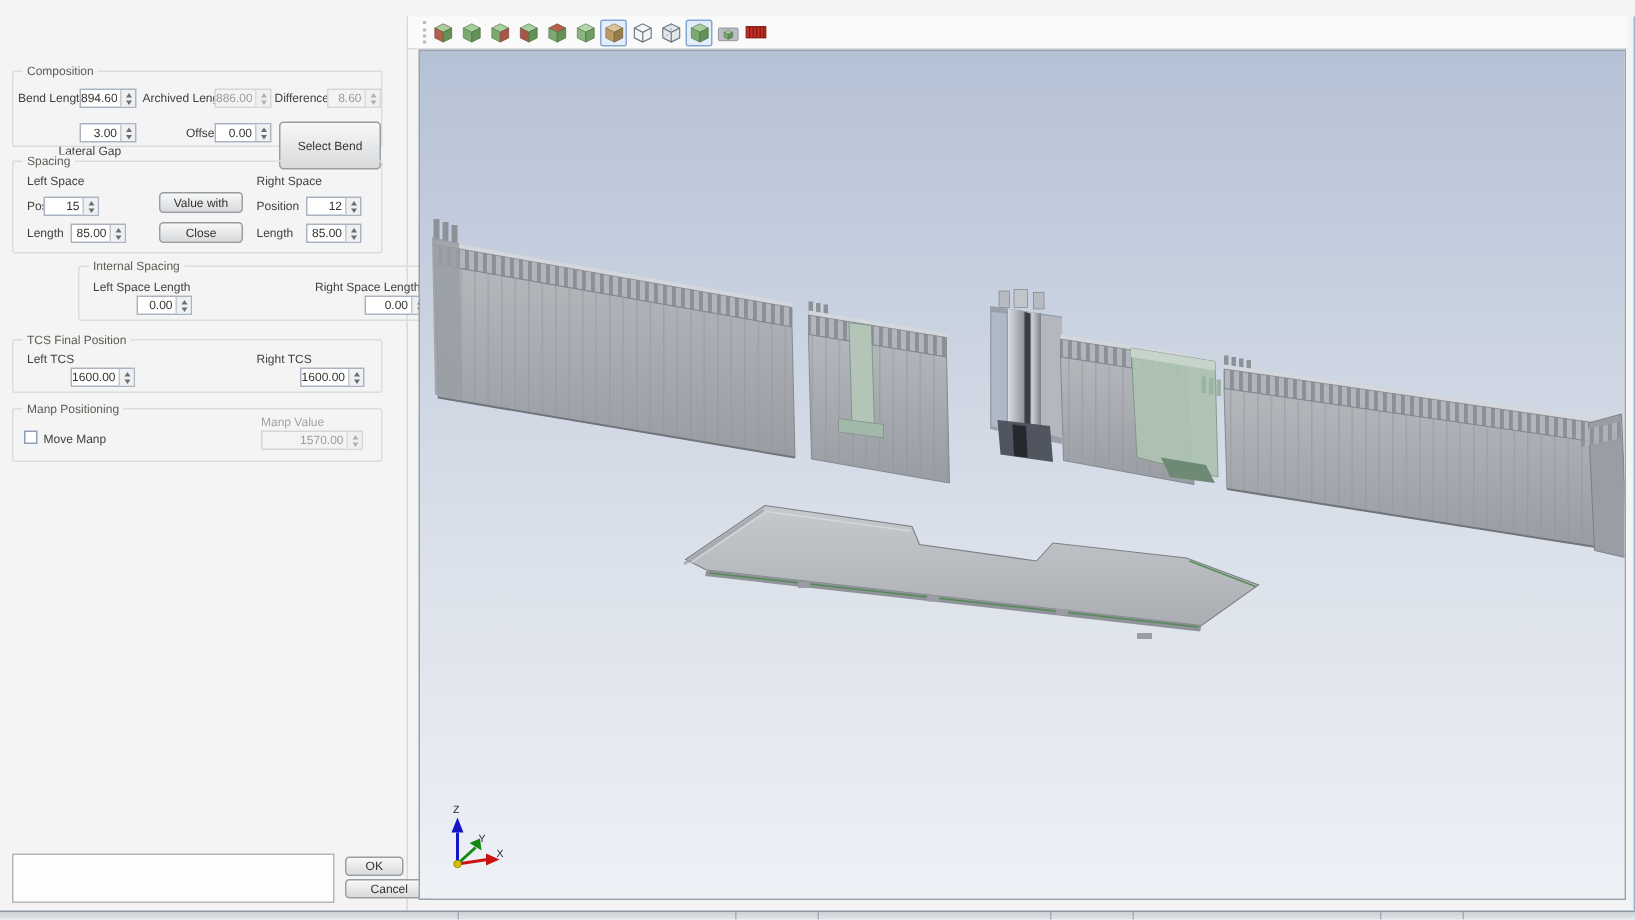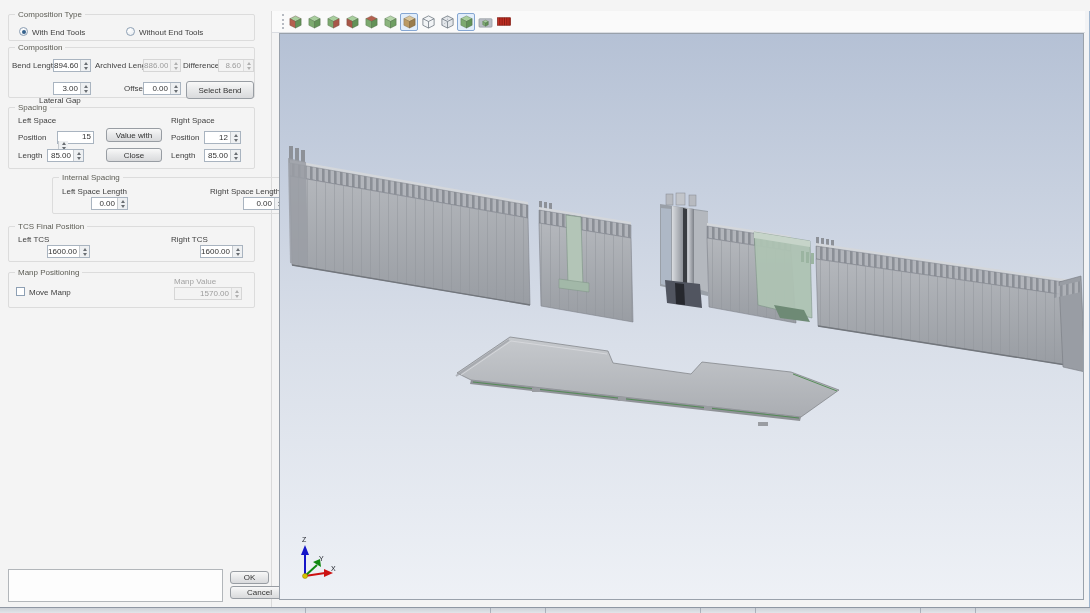--- a/index.html
+++ b/index.html
@@ -59,27 +59,20 @@
   .seg { position:absolute; top:0; height:6px; border-left:1px solid rgba(110,120,135,0.45); }
 </style>
 </head>
 <body>
 
 <div class="screen">
 
 
   <div class="left-divider"></div>
 
-  <div class="group" style="top:14px;height:27px;">
-    <span class="group-label">Composition Type</span>
-    <span class="radio on" style="left:10px;top:12px;"></span>
-    <span class="lbl" style="left:23px;top:13px;">With End Tools</span>
-    <span class="radio" style="left:117px;top:12px;"></span>
-    <span class="lbl" style="left:130px;top:13px;">Without End Tools</span>
-  </div>
 
   <div class="group" style="top:47px;height:51px;">
     <span class="group-label">Composition</span>
     <span class="lbl" style="left:3px;top:13px;">Bend Length</span>
     <div class="spin" style="left:44px;top:11px;width:38px;">
       <input value="894.60" style="">
       <span class="spinner">
           <span class="sp-up"></span>
           <span class="sp-dn"></span>
         </span>
@@ -109,28 +102,28 @@
         </span>
     </div>
     <span class="lbl" style="left:115px;top:36px;">Offset</span>
     <div class="spin" style="left:134px;top:34px;width:38px;">
       <input value="0.00" style="">
       <span class="spinner">
           <span class="sp-up"></span>
           <span class="sp-dn"></span>
         </span>
     </div>
-    <button class="btn" style="left:177px;top:33px;width:68px;height:18px;">Select Bend</button>
+    <button class="btn" style="left:177px;top:33px;width:68px;height:32px;">Select Bend</button>
   </div>
 
   <div class="group" style="top:107px;height:62px;">
     <span class="group-label">Spacing</span>
     <span class="lbl" style="left:9px;top:8px;">Left Space</span>
     <span class="lbl" style="left:9px;top:25px;">Position</span>
-    <div class="spin" style="left:48px;top:23px;width:37px;flex-direction:column;">
+    <div class="spin" style="left:20px;top:23px;width:37px;">
       <input value="15" style="">
       <span class="spinner">
           <span class="sp-up"></span>
           <span class="sp-dn"></span>
         </span>
     </div>
     <span class="lbl" style="left:9px;top:43px;">Length</span>
     <div class="spin" style="left:38px;top:41px;width:37px;">
       <input value="85.00" style="">
       <span class="spinner">

